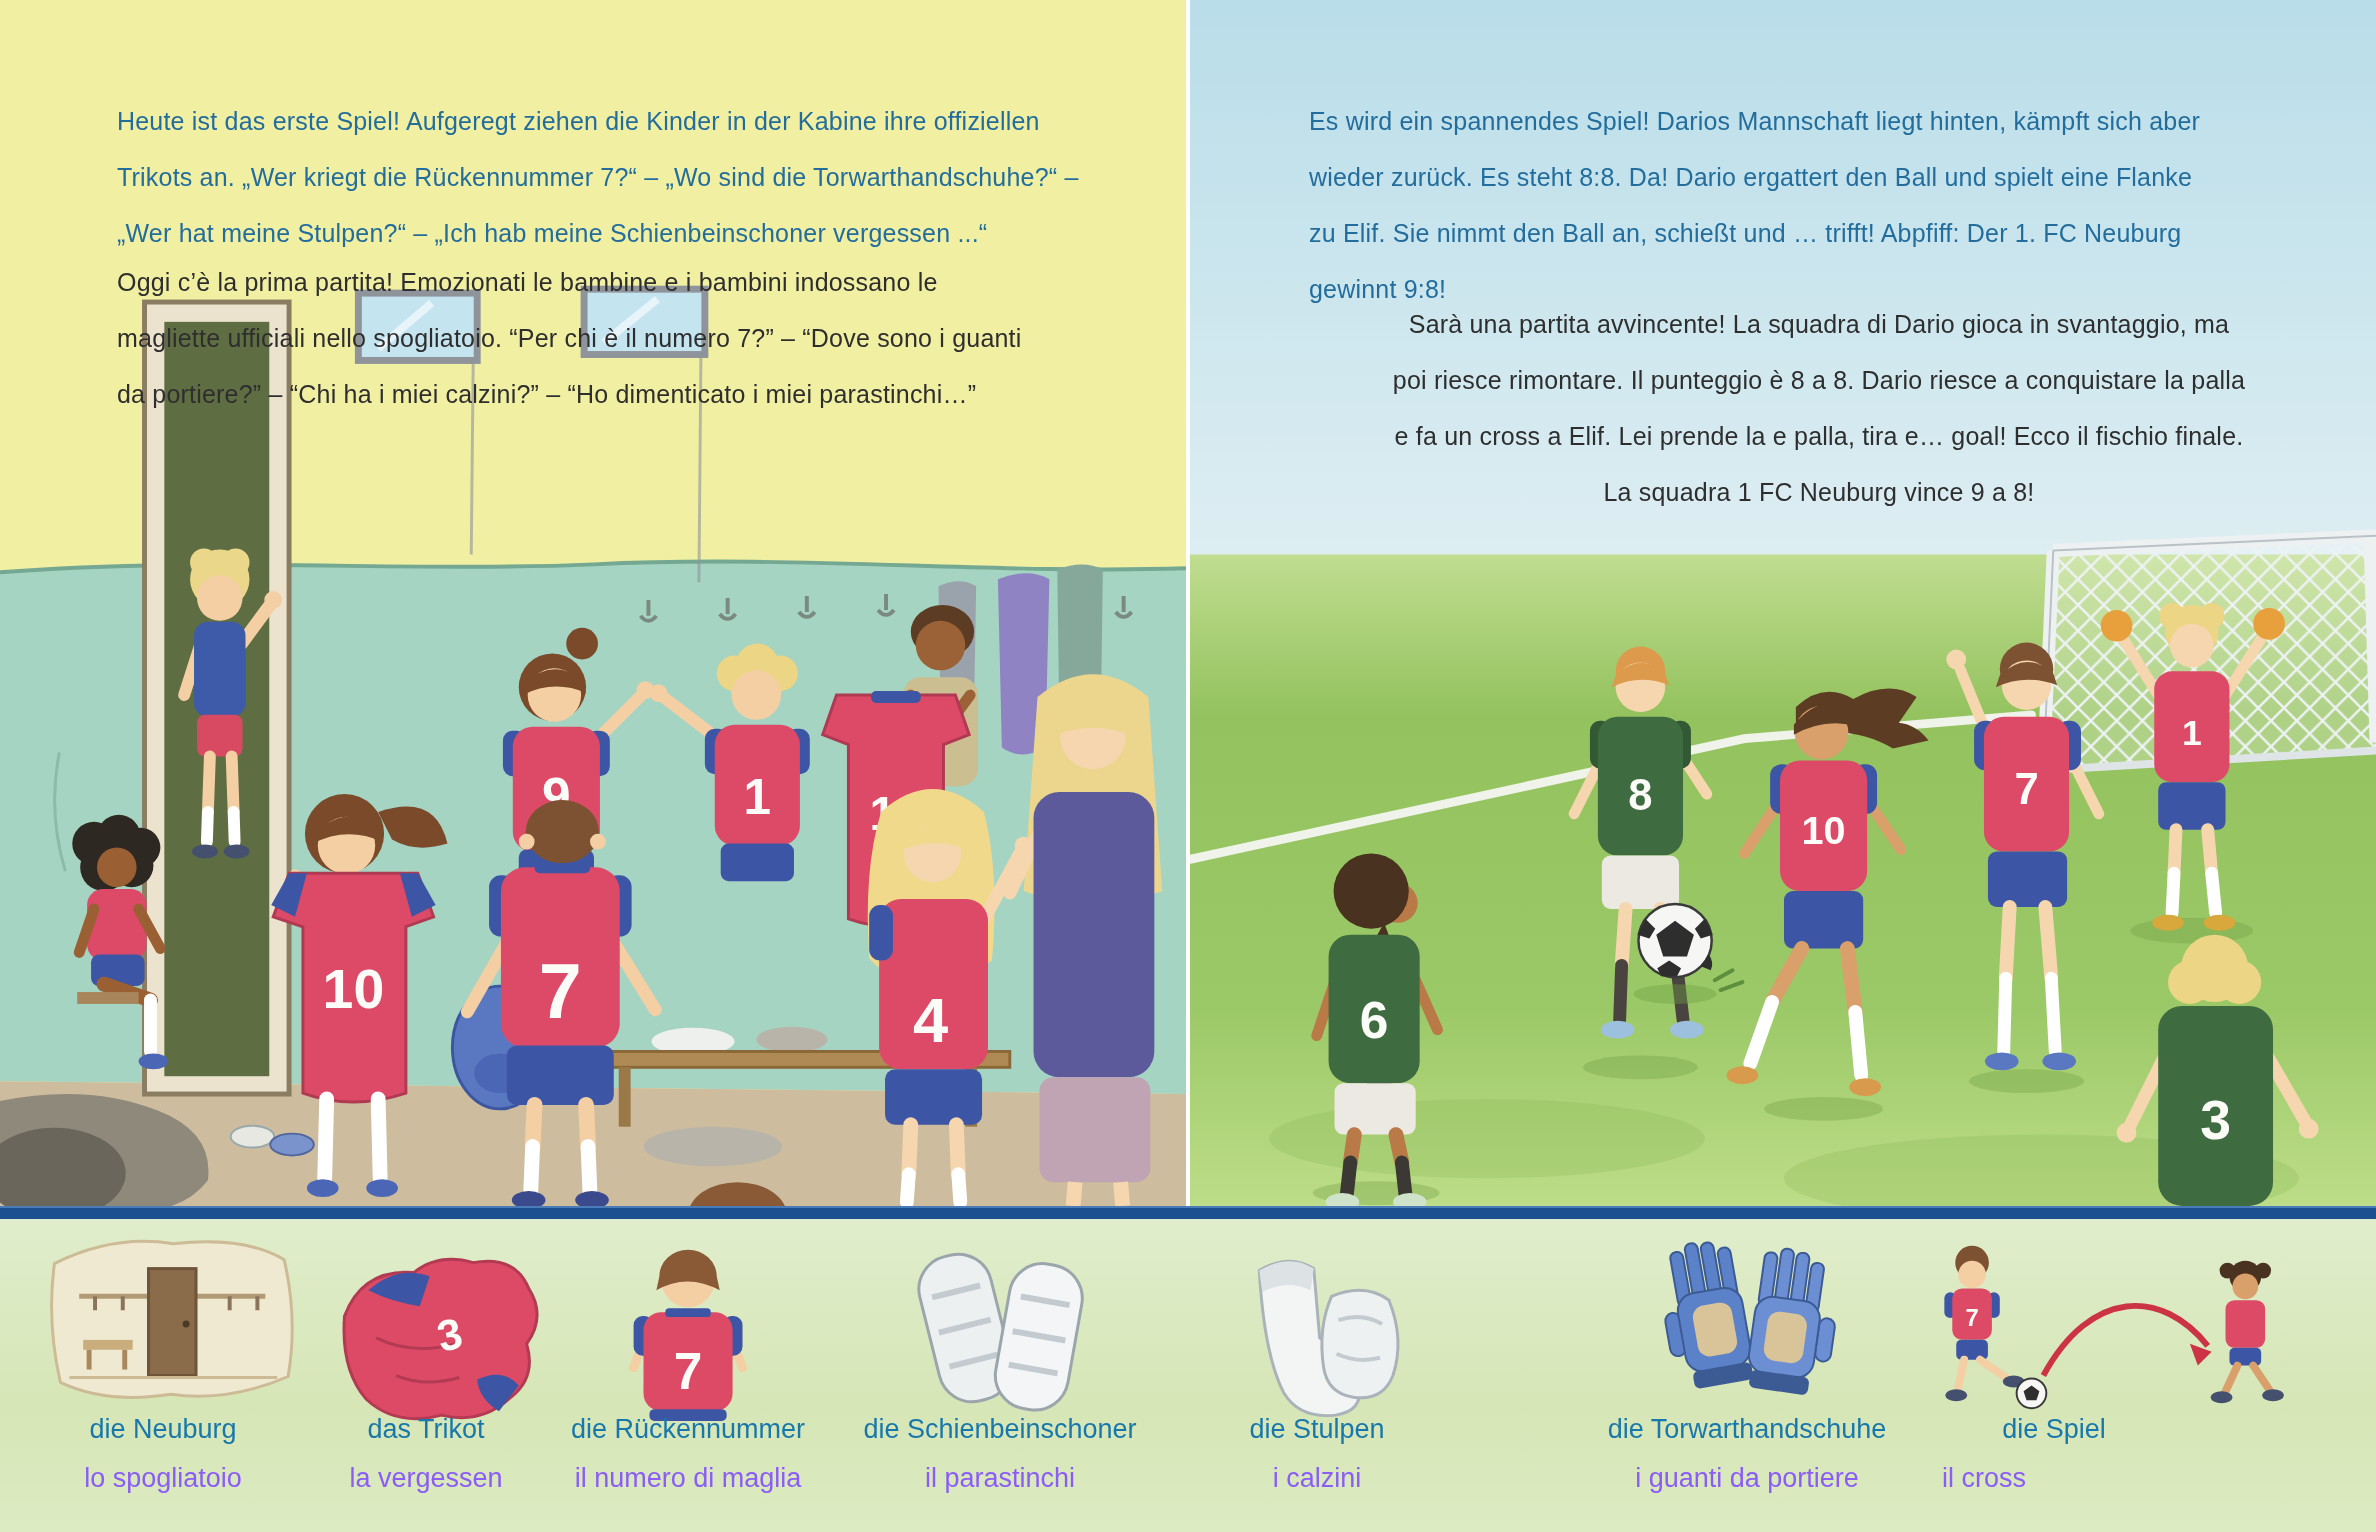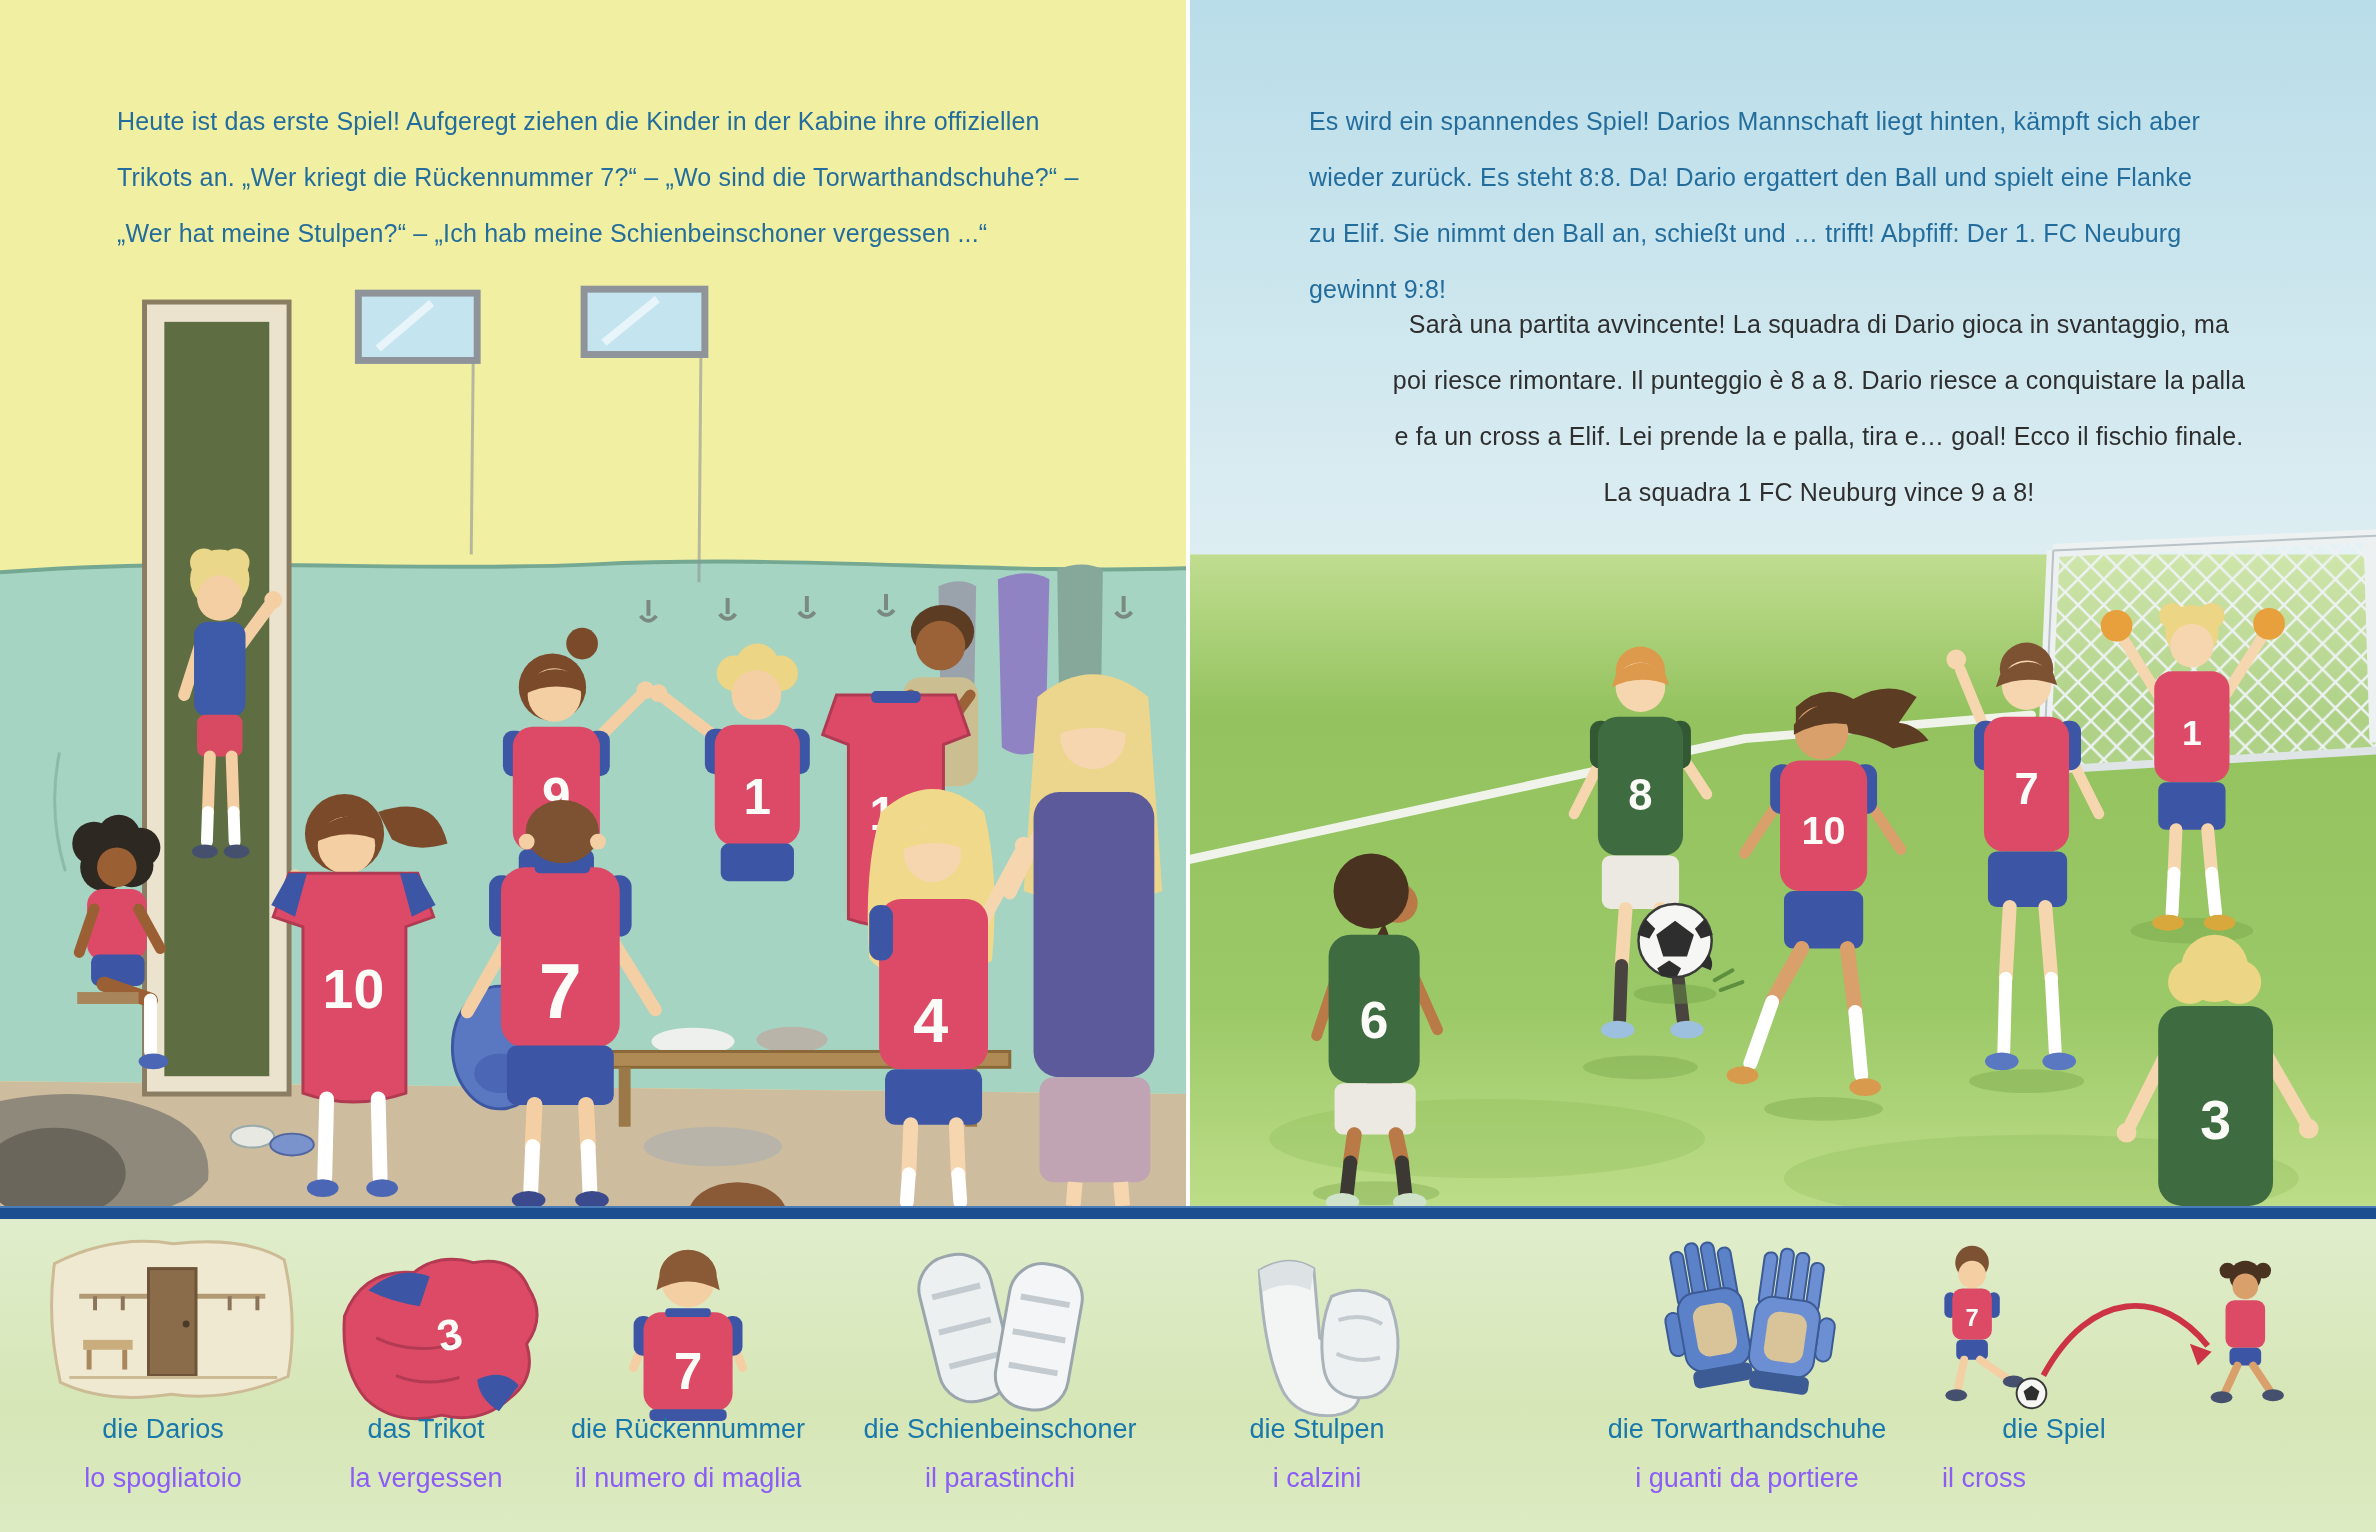--- a/index.html
+++ b/index.html
@@ -382,20 +382,23 @@
         <path d="M472,978 l12,-8 12,8 -4,8 h-16 Z" fill="#2e2e2e"></path>
         <path d="M524,964 q6,8 2,16 l-10,-4 Z" fill="#2e2e2e"></path>
         <path d="M530,990 l18,-10 M536,1000 l22,-8" stroke="#5e8f3e" stroke-width="4" stroke-linecap="round"></path>
       </g>
     </svg>
   </div>
 
   <div class="text-block german" style="left:117px;top:93px;width:1049px;">Heute ist das erste Spiel! Aufgeregt ziehen die Kinder in der Kabine ihre offiziellen
 Trikots an. „Wer kriegt die Rückennummer 7?“ – „Wo sind die Torwarthandschuhe?“ –
 „Wer hat meine Stulpen?“ – „Ich hab meine Schienbeinschoner vergessen ...“</div>
+  <div class="text-block italian" style="left:117px;top:254px;width:1049px;">Oggi c’è la prima partita! Emozionati le bambine e i bambini indossano le
+magliette ufficiali nello spogliatoio. “Per chi è il numero 7?” – “Dove sono i guanti
+da portiere?” – “Chi ha i miei calzini?” – “Ho dimenticato i miei parastinchi…”</div>
   <div class="text-block german" style="left:1309px;top:93px;width:1020px;">Es wird ein spannendes Spiel! Darios Mannschaft liegt hinten, kämpft sich aber
 wieder zurück. Es steht 8:8. Da! Dario ergattert den Ball und spielt eine Flanke
 zu Elif. Sie nimmt den Ball an, schießt und … trifft! Abpfiff: Der 1. FC Neuburg
 gewinnt 9:8!</div>
   <div class="text-block italian" style="left:1309px;top:296px;width:1020px;text-align:center;">Sarà una partita avvincente! La squadra di Dario gioca in svantaggio, ma
 poi riesce rimontare. Il punteggio è 8 a 8. Dario riesce a conquistare la palla
 e fa un cross a Elif. Lei prende la e palla, tira e… goal! Ecco il fischio finale.
 La squadra 1 FC Neuburg vince 9 a 8!</div>
 
   <div id="divider"></div>
@@ -500,21 +503,21 @@
         <rect x="2248" y="82" width="40" height="48" rx="9" fill="#dc4a66"></rect>
         <rect x="2252" y="130" width="32" height="18" rx="5" fill="#3d55a5"></rect>
         <line x1="2260" y1="148" x2="2248" y2="174" stroke="#d9a06b" stroke-width="8" stroke-linecap="round"></line>
         <line x1="2276" y1="148" x2="2292" y2="172" stroke="#d9a06b" stroke-width="8" stroke-linecap="round"></line>
         <ellipse cx="2244" cy="180" rx="11" ry="6" fill="#44506e"></ellipse>
         <ellipse cx="2296" cy="178" rx="11" ry="6" fill="#44506e"></ellipse>
       </g>
     </svg>
   </div>
 
-  <div class="vocab-de" style="left:163px">die Darios</div>
+  <div class="vocab-de" style="left:163px">die Neuburg</div>
   <div class="vocab-it" style="left:163px">lo spogliatoio</div>
   <div class="vocab-de" style="left:426px">das Trikot</div>
   <div class="vocab-it" style="left:426px">la vergessen</div>
   <div class="vocab-de" style="left:688px">die Rückennummer</div>
   <div class="vocab-it" style="left:688px">il numero di maglia</div>
   <div class="vocab-de" style="left:1000px">die Schienbeinschoner</div>
   <div class="vocab-it" style="left:1000px">il parastinchi</div>
   <div class="vocab-de" style="left:1317px">die Stulpen</div>
   <div class="vocab-it" style="left:1317px">i calzini</div>
   <div class="vocab-de" style="left:1747px">die Torwarthandschuhe</div>

